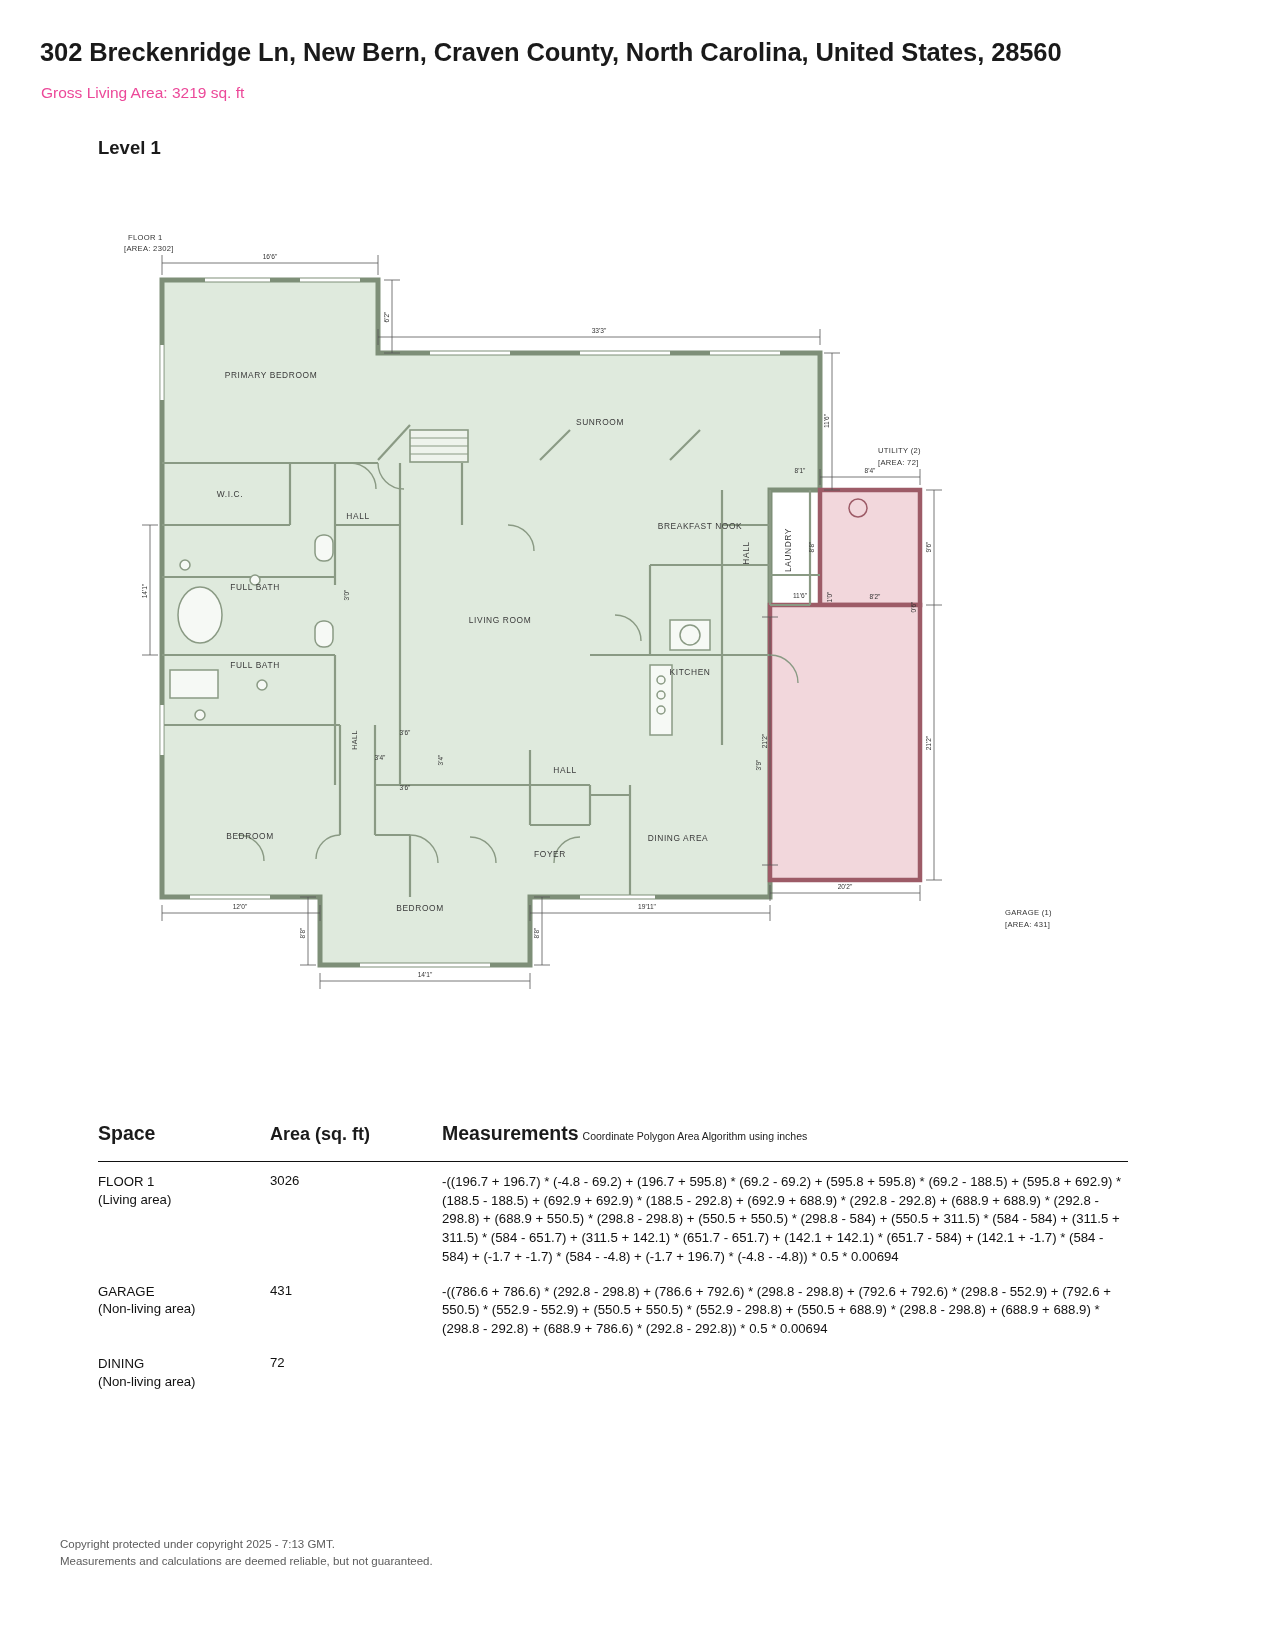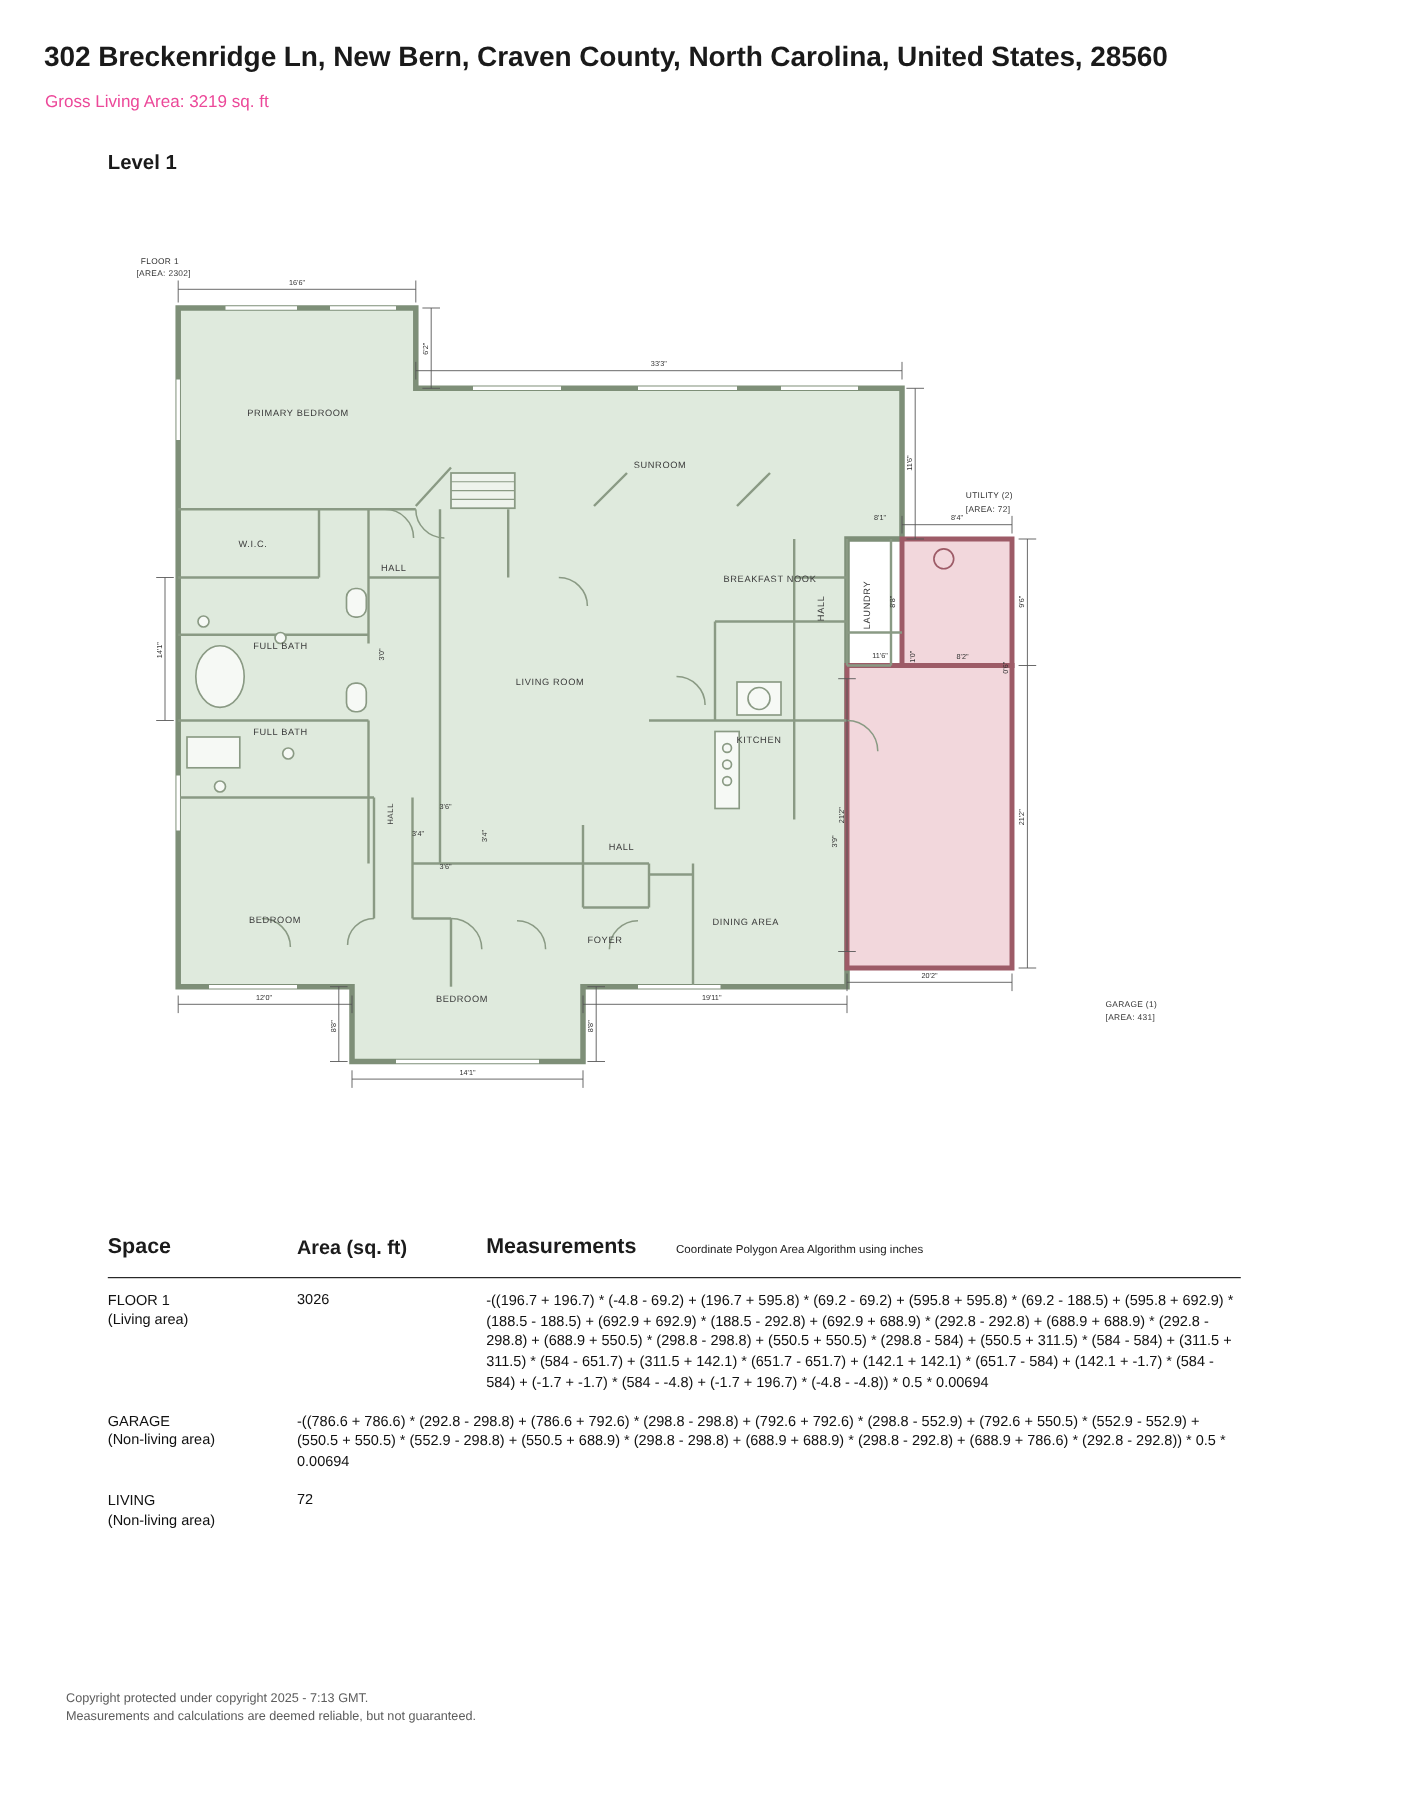--- a/index.html
+++ b/index.html
@@ -96,21 +96,20 @@
     padding-bottom: 16px;
   }
   .th-space { width: 172px; font-size: 19.5px; font-weight: bold; }
   .th-area  { width: 172px; font-size: 18px; font-weight: bold; }
   .th-calc  { flex: 1; font-size: 19.5px; font-weight: bold; }
   .th-calc .sub {
     font-size: 10.5px;
     font-weight: normal;
     color: #222;
     padding-left: 4px;
-    margin-left: 32px;
   }
   .calc-row {
     display: flex;
     padding-top: 11px;
     padding-bottom: 5px;
   }
   .td-space { width: 172px; font-size: 13.2px; line-height: 1.35; color: #111; }
   .td-space .second { display: block; }
   .td-area  { width: 172px; font-size: 13.2px; color: #111; }
   .td-calc  { flex: 1; font-size: 13.2px; line-height: 1.42; color: #111; }
@@ -383,26 +382,27 @@
       </div>
       <div class="td-area">3026</div>
       <div class="td-calc">-((196.7 + 196.7) * (-4.8 - 69.2) + (196.7 + 595.8) * (69.2 - 69.2) + (595.8 + 595.8) * (69.2 - 188.5) + (595.8 + 692.9) * (188.5 - 188.5) + (692.9 + 692.9) * (188.5 - 292.8) + (692.9 + 688.9) * (292.8 - 292.8) + (688.9 + 688.9) * (292.8 - 298.8) + (688.9 + 550.5) * (298.8 - 298.8) + (550.5 + 550.5) * (298.8 - 584) + (550.5 + 311.5) * (584 - 584) + (311.5 + 311.5) * (584 - 651.7) + (311.5 + 142.1) * (651.7 - 651.7) + (142.1 + 142.1) * (651.7 - 584) + (142.1 + -1.7) * (584 - 584) + (-1.7 + -1.7) * (584 - -4.8) + (-1.7 + 196.7) * (-4.8 - -4.8)) * 0.5 * 0.00694</div>
     </div>
 
     <div class="calc-row">
       <div class="td-space">
         <span>GARAGE</span>
         <span class="second">(Non-living area)</span>
       </div>
+      <div class="td-area">431</div>
       <div class="td-calc">-((786.6 + 786.6) * (292.8 - 298.8) + (786.6 + 792.6) * (298.8 - 298.8) + (792.6 + 792.6) * (298.8 - 552.9) + (792.6 + 550.5) * (552.9 - 552.9) + (550.5 + 550.5) * (552.9 - 298.8) + (550.5 + 688.9) * (298.8 - 298.8) + (688.9 + 688.9) * (298.8 - 292.8) + (688.9 + 786.6) * (292.8 - 292.8)) * 0.5 * 0.00694</div>
     </div>
 
     <div class="calc-row">
       <div class="td-space">
-        <span>LIVING</span>
+        <span>DINING</span>
         <span class="second">(Non-living area)</span>
       </div>
       <div class="td-area">72</div>
     </div>
   </div>
 
   <div class="footer">
     <div class="footer-line1">Copyright protected under copyright 2025 - 7:13 GMT.</div>
     <div class="footer-line2">Measurements and calculations are deemed reliable, but not guaranteed.</div>
   </div>

